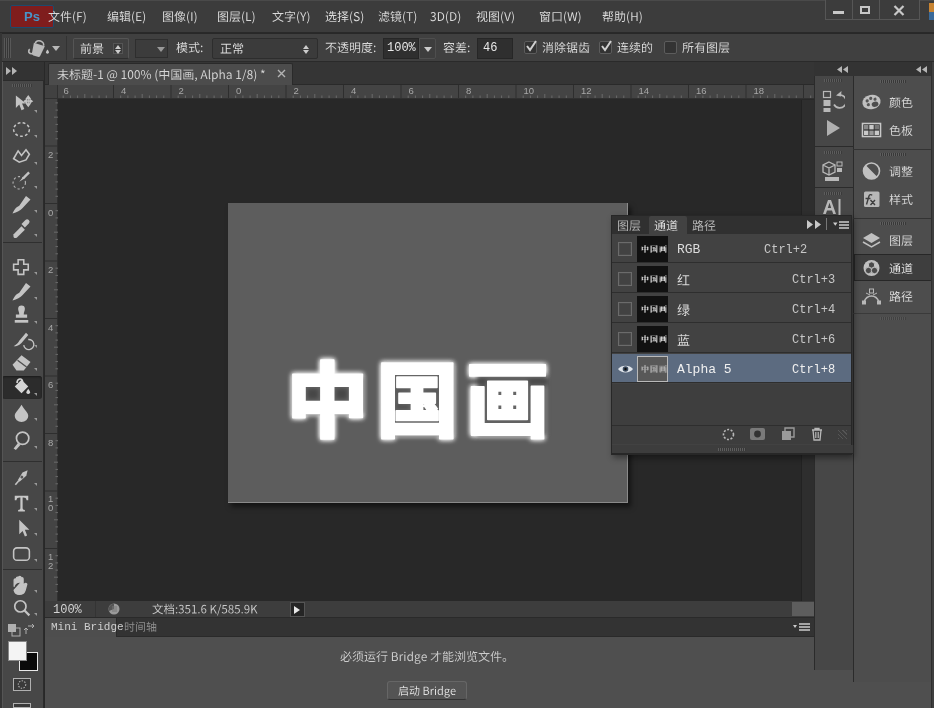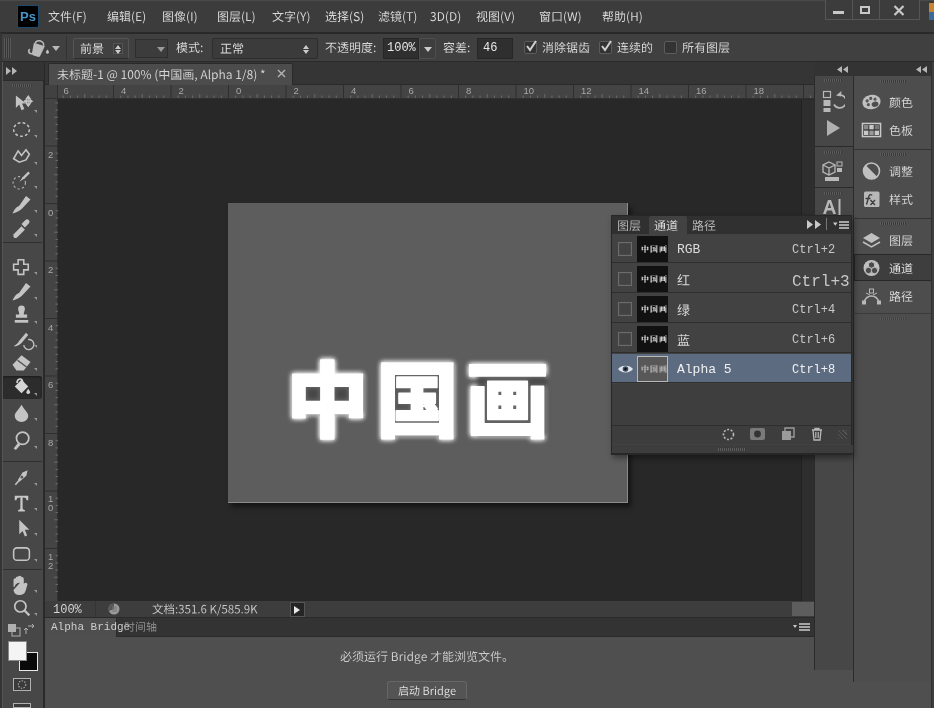--- a/index.html
+++ b/index.html
@@ -4,21 +4,21 @@
 body{width:934px;height:708px;overflow:hidden;background:#282828;
  font-family:"Liberation Sans",sans-serif; -webkit-font-smoothing:antialiased;}
 *{box-sizing:border-box;}
 .abs{position:absolute;}
 #app{position:relative;width:934px;height:708px;}
 .latin{font-family:Liberation Mono, monospace;color:#d8d8d8;}
 </style></head><body>
 <div id="app">
 
 <div class="abs" style="left:0;top:0;width:934px;height:33px;background:#3c3c3c;border-bottom:1px solid #292929;box-shadow:inset 0 1px 0 #4a4a4a;"></div>
-<div class="abs" style="left:17px;top:5px;width:22px;height:23px;background:#000000;border:1px solid #1d4a6e;border-radius:2px;color:#4795c8;
+<div class="abs" style="left:10px;top:5px;width:44px;height:23px;background:#7f1d1d;border:1px solid #1d4a6e;border-radius:2px;color:#4795c8;
 font:bold 13px 'Liberation Sans';text-align:center;line-height:22px;">Ps</div>
 <svg style="position:absolute;left:48px;top:8.0px" width="41" height="18" viewBox="0 0 41 18">
       <path transform="translate(0,13.0)" d="M5.1 -9.9C5.4 -9.3 5.8 -8.5 6.0 -8.0L7.0 -8.3C6.8 -8.8 6.4 -9.6 6.0 -10.2ZM0.6 -8.0V-7.1H2.5C3.2 -5.3 4.1 -3.7 5.4 -2.4C4.0 -1.3 2.4 -0.5 0.4 0.1C0.6 0.3 0.9 0.7 1.0 0.9C3.0 0.3 4.7 -0.6 6.0 -1.8C7.4 -0.6 9.0 0.3 11.0 0.9C11.1 0.6 11.4 0.2 11.6 0.0C9.7 -0.4 8.1 -1.3 6.7 -2.4C7.9 -3.6 8.9 -5.2 9.6 -7.1H11.4V-8.0ZM6.0 -3.0C4.9 -4.2 4.0 -5.5 3.4 -7.1H8.5C7.9 -5.5 7.1 -4.1 6.0 -3.0Z M15.8 -4.1V-3.2H19.2V1.0H20.1V-3.2H23.4V-4.1H20.1V-6.7H22.9V-7.6H20.1V-9.9H19.2V-7.6H17.6C17.8 -8.2 17.9 -8.7 18.0 -9.3L17.2 -9.5C16.9 -7.9 16.4 -6.4 15.7 -5.4C15.9 -5.3 16.3 -5.0 16.5 -4.9C16.8 -5.4 17.1 -6.0 17.4 -6.7H19.2V-4.1ZM15.2 -10.0C14.6 -8.2 13.5 -6.4 12.4 -5.2C12.5 -5.0 12.8 -4.6 12.9 -4.4C13.3 -4.8 13.6 -5.2 14.0 -5.8V0.9H14.9V-7.2C15.3 -8.0 15.7 -8.9 16.1 -9.8Z M26.9 2.4 27.5 2.1C26.5 0.3 26.0 -1.7 26.0 -3.7C26.0 -5.8 26.5 -7.8 27.5 -9.5L26.9 -9.8C25.8 -8.0 25.1 -6.1 25.1 -3.7C25.1 -1.4 25.8 0.6 26.9 2.4Z M29.3 0.0H30.4V-3.9H33.7V-4.9H30.4V-7.9H34.3V-8.8H29.3Z M35.9 2.4C37.0 0.6 37.6 -1.4 37.6 -3.7C37.6 -6.1 37.0 -8.0 35.9 -9.8L35.2 -9.5C36.2 -7.8 36.7 -5.8 36.7 -3.7C36.7 -1.7 36.2 0.3 35.2 2.1Z" fill="#dadada" fill-opacity="1.0"></path>
     </svg>
 <svg style="position:absolute;left:107px;top:8.0px" width="42" height="18" viewBox="0 0 42 18">
       <path transform="translate(0,13.0)" d="M0.5 -0.6 0.7 0.2C1.7 -0.2 2.9 -0.7 4.2 -1.2L4.0 -2.0C2.7 -1.5 1.4 -0.9 0.5 -0.6ZM0.7 -5.1C0.9 -5.2 1.2 -5.2 2.5 -5.4C2.0 -4.6 1.6 -4.0 1.4 -3.8C1.0 -3.3 0.8 -3.0 0.5 -3.0C0.6 -2.8 0.8 -2.4 0.8 -2.2C1.0 -2.3 1.4 -2.4 4.1 -3.1C4.0 -3.3 4.0 -3.6 4.0 -3.8L2.0 -3.4C2.9 -4.5 3.7 -5.8 4.4 -7.2L3.6 -7.6C3.4 -7.1 3.2 -6.6 2.9 -6.2L1.6 -6.1C2.3 -7.1 3.0 -8.5 3.4 -9.8L2.6 -10.1C2.1 -8.6 1.3 -7.0 1.1 -6.6C0.9 -6.2 0.7 -6.0 0.5 -5.9C0.6 -5.7 0.7 -5.3 0.7 -5.1ZM7.5 -4.2V-2.4H6.5V-4.2ZM8.1 -4.2H9.0V-2.4H8.1ZM5.8 -4.9V0.9H6.5V-1.7H7.5V0.6H8.1V-1.7H9.0V0.6H9.6V-1.7H10.5V0.1C10.5 0.2 10.4 0.2 10.3 0.2C10.2 0.2 10.0 0.2 9.8 0.2C9.9 0.4 9.9 0.7 10.0 0.9C10.4 0.9 10.7 0.9 10.9 0.7C11.1 0.6 11.2 0.4 11.2 0.1V-5.0L10.5 -4.9ZM9.6 -4.2H10.5V-2.4H9.6ZM7.3 -9.9C7.5 -9.6 7.6 -9.1 7.8 -8.8H5.0V-6.2C5.0 -4.3 4.9 -1.7 3.8 0.3C3.9 0.3 4.3 0.6 4.5 0.8C5.6 -1.2 5.8 -4.0 5.8 -6.0H11.0V-8.8H8.7C8.6 -9.2 8.4 -9.7 8.1 -10.2ZM5.8 -8.0H10.2V-6.7H5.8Z M18.6 -9.0H21.8V-7.8H18.6ZM17.8 -9.7V-7.1H22.7V-9.7ZM13.0 -4.0C13.1 -4.1 13.4 -4.2 13.8 -4.2H14.9V-2.4L12.5 -2.0L12.7 -1.1L14.9 -1.6V0.9H15.8V-1.8L17.1 -2.0L17.1 -2.8L15.8 -2.6V-4.2H16.9V-5.0H15.8V-6.8H14.9V-5.0H13.8C14.1 -5.8 14.4 -6.8 14.7 -7.8H16.9V-8.7H15.0C15.1 -9.1 15.2 -9.5 15.2 -9.9L14.4 -10.1C14.3 -9.6 14.2 -9.1 14.1 -8.7H12.6V-7.8H13.9C13.6 -6.8 13.4 -6.0 13.3 -5.7C13.1 -5.2 12.9 -4.8 12.7 -4.8C12.8 -4.6 12.9 -4.2 13.0 -4.0ZM21.8 -5.7V-4.6H18.7V-5.7ZM16.8 -0.9 16.9 -0.1 21.8 -0.5V1.0H22.6V-0.6L23.5 -0.6L23.5 -1.4L22.6 -1.3V-5.7H23.4V-6.4H17.1V-5.7H17.9V-1.0ZM21.8 -3.9V-2.9H18.7V-3.9ZM21.8 -2.2V-1.3L18.7 -1.0V-2.2Z M26.9 2.4 27.5 2.1C26.5 0.3 26.0 -1.7 26.0 -3.7C26.0 -5.8 26.5 -7.8 27.5 -9.5L26.9 -9.8C25.8 -8.0 25.1 -6.1 25.1 -3.7C25.1 -1.4 25.8 0.6 26.9 2.4Z M29.3 0.0H34.5V-0.9H30.4V-4.2H33.7V-5.1H30.4V-7.9H34.3V-8.8H29.3Z M36.3 2.4C37.4 0.6 38.1 -1.4 38.1 -3.7C38.1 -6.1 37.4 -8.0 36.3 -9.8L35.6 -9.5C36.7 -7.8 37.2 -5.8 37.2 -3.7C37.2 -1.7 36.7 0.3 35.6 2.1Z" fill="#dadada" fill-opacity="1.0"></path>
     </svg>
 <svg style="position:absolute;left:162px;top:8.0px" width="38" height="18" viewBox="0 0 38 18">
       <path transform="translate(0,13.0)" d="M4.5 -3.3C5.5 -3.1 6.7 -2.7 7.4 -2.4L7.7 -3.0C7.1 -3.3 5.8 -3.7 4.9 -3.9ZM3.3 -1.8C5.0 -1.6 7.0 -1.1 8.2 -0.7L8.6 -1.4C7.4 -1.8 5.3 -2.3 3.7 -2.4ZM1.0 -9.6V1.0H1.9V0.5H10.1V1.0H11.0V-9.6ZM1.9 -0.3V-8.7H10.1V-0.3ZM5.0 -8.5C4.4 -7.5 3.3 -6.6 2.3 -6.0C2.5 -5.8 2.8 -5.6 2.9 -5.4C3.3 -5.7 3.7 -6.0 4.0 -6.3C4.4 -5.9 4.8 -5.5 5.3 -5.2C4.3 -4.7 3.2 -4.4 2.1 -4.2C2.2 -4.0 2.4 -3.6 2.5 -3.4C3.7 -3.7 5.0 -4.1 6.1 -4.8C7.1 -4.2 8.2 -3.8 9.4 -3.6C9.5 -3.8 9.7 -4.1 9.9 -4.2C8.8 -4.4 7.8 -4.8 6.8 -5.2C7.7 -5.8 8.5 -6.5 9.0 -7.3L8.5 -7.6L8.3 -7.5H5.2C5.4 -7.8 5.6 -8.0 5.7 -8.2ZM4.5 -6.8 4.6 -6.8H7.7C7.3 -6.4 6.7 -6.0 6.1 -5.6C5.5 -5.9 4.9 -6.3 4.5 -6.8Z M17.8 -8.5H20.0C19.8 -8.2 19.5 -7.8 19.3 -7.5H17.0C17.3 -7.9 17.6 -8.2 17.8 -8.5ZM17.8 -10.1C17.3 -9.1 16.4 -7.8 15.1 -6.9C15.3 -6.7 15.5 -6.5 15.7 -6.3C15.9 -6.4 16.1 -6.6 16.3 -6.8V-5.0H18.2C17.6 -4.5 16.7 -3.9 15.4 -3.6C15.6 -3.4 15.9 -3.1 16.0 -3.0C17.0 -3.3 17.8 -3.8 18.4 -4.2C18.6 -4.0 18.8 -3.8 18.9 -3.6C18.1 -2.9 16.6 -2.2 15.4 -1.8C15.6 -1.7 15.8 -1.4 15.9 -1.2C17.0 -1.6 18.4 -2.4 19.2 -3.1C19.4 -2.9 19.5 -2.7 19.5 -2.4C18.6 -1.5 16.8 -0.6 15.3 -0.1C15.5 0.0 15.7 0.3 15.9 0.5C17.2 0.1 18.7 -0.8 19.7 -1.7C19.8 -0.9 19.7 -0.3 19.4 -0.0C19.2 0.2 19.1 0.2 18.8 0.2C18.6 0.2 18.3 0.2 18.0 0.1C18.2 0.4 18.2 0.7 18.3 0.9C18.5 0.9 18.8 0.9 19.0 0.9C19.4 0.9 19.7 0.9 20.0 0.5C20.6 0.0 20.7 -1.2 20.3 -2.5L20.9 -2.8C21.3 -1.5 22.1 -0.3 23.1 0.3C23.2 0.1 23.4 -0.3 23.6 -0.4C22.7 -0.9 22.0 -1.9 21.6 -3.1C22.0 -3.3 22.5 -3.6 22.9 -3.9L22.3 -4.4C21.7 -4.0 20.9 -3.5 20.1 -3.1C19.8 -3.7 19.5 -4.2 18.9 -4.6L19.2 -5.0H22.8V-7.5H20.2C20.6 -8.0 20.9 -8.4 21.2 -8.9L20.7 -9.3L20.5 -9.2H18.3L18.7 -9.9ZM17.1 -6.9H19.2C19.2 -6.5 19.1 -6.1 18.8 -5.6H17.1ZM20.0 -6.9H21.9V-5.6H19.6C19.9 -6.1 20.0 -6.5 20.0 -6.9ZM15.1 -10.0C14.5 -8.2 13.5 -6.4 12.3 -5.2C12.5 -5.0 12.8 -4.6 12.9 -4.4C13.2 -4.7 13.6 -5.2 13.9 -5.7V0.9H14.8V-7.1C15.2 -7.9 15.7 -8.9 16.0 -9.8Z M26.9 2.4 27.5 2.1C26.5 0.3 26.0 -1.7 26.0 -3.7C26.0 -5.8 26.5 -7.8 27.5 -9.5L26.9 -9.8C25.8 -8.0 25.1 -6.1 25.1 -3.7C25.1 -1.4 25.8 0.6 26.9 2.4Z M29.3 0.0H30.4V-8.8H29.3Z M32.8 2.4C33.9 0.6 34.5 -1.4 34.5 -3.7C34.5 -6.1 33.9 -8.0 32.8 -9.8L32.1 -9.5C33.1 -7.8 33.6 -5.8 33.6 -3.7C33.6 -1.7 33.1 0.3 32.1 2.1Z" fill="#dadada" fill-opacity="1.0"></path>
     </svg>
@@ -481,21 +481,21 @@
       <rect x="4" y="3" width="5" height="6" fill="#777" fill-opacity="0.5"></rect>
     </svg>
 <svg style="position:absolute;left:152px;top:600.6px" width="108" height="17" viewBox="0 0 108 17">
       <path transform="translate(0,12.4)" d="M4.9 -9.5C5.2 -8.9 5.6 -8.1 5.7 -7.7L6.7 -8.0C6.5 -8.4 6.1 -9.2 5.8 -9.7ZM0.6 -7.6V-6.8H2.4C3.0 -5.0 4.0 -3.5 5.1 -2.3C3.9 -1.2 2.3 -0.5 0.4 0.1C0.6 0.3 0.9 0.7 1.0 0.9C2.9 0.3 4.5 -0.6 5.8 -1.7C7.1 -0.5 8.6 0.3 10.5 0.8C10.7 0.6 10.9 0.2 11.1 0.0C9.3 -0.4 7.7 -1.2 6.4 -2.3C7.6 -3.5 8.5 -5.0 9.2 -6.8H11.0V-7.6ZM5.8 -2.9C4.7 -4.0 3.9 -5.3 3.3 -6.8H8.2C7.6 -5.2 6.8 -4.0 5.8 -2.9Z M21.3 -8.9C21.0 -8.1 20.6 -6.9 20.2 -6.1L20.8 -5.9C21.3 -6.6 21.7 -7.7 22.1 -8.7ZM16.1 -8.6C16.4 -7.8 16.9 -6.7 17.1 -6.0L17.8 -6.3C17.6 -7.0 17.2 -8.1 16.8 -8.9ZM13.7 -9.7V-7.2H12.0V-6.4H13.6C13.2 -4.8 12.5 -3.0 11.8 -2.0C11.9 -1.8 12.1 -1.5 12.2 -1.2C12.8 -2.0 13.3 -3.3 13.7 -4.6V0.9H14.5V-4.9C14.9 -4.3 15.3 -3.6 15.5 -3.2L16.0 -3.9C15.8 -4.2 14.8 -5.5 14.5 -5.9V-6.4H16.0V-7.2H14.5V-9.7ZM15.7 -0.7V0.1H21.2V0.8H22.0V-5.4H19.5V-9.6H18.6V-5.4H16.0V-4.6H21.2V-3.1H16.1V-2.3H21.2V-0.7Z M24.6 -4.5C25.0 -4.5 25.4 -4.8 25.4 -5.3C25.4 -5.8 25.0 -6.1 24.6 -6.1C24.2 -6.1 23.8 -5.8 23.8 -5.3C23.8 -4.8 24.2 -4.5 24.6 -4.5ZM24.6 0.1C25.0 0.1 25.4 -0.2 25.4 -0.6C25.4 -1.1 25.0 -1.4 24.6 -1.4C24.2 -1.4 23.8 -1.1 23.8 -0.6C23.8 -0.2 24.2 0.1 24.6 0.1Z M29.2 0.1C30.7 0.1 31.9 -0.7 31.9 -2.3C31.9 -3.4 31.1 -4.2 30.2 -4.4V-4.5C31.0 -4.8 31.6 -5.5 31.6 -6.5C31.6 -7.8 30.6 -8.6 29.2 -8.6C28.2 -8.6 27.5 -8.2 26.8 -7.6L27.4 -6.9C27.9 -7.4 28.5 -7.7 29.2 -7.7C30.0 -7.7 30.6 -7.2 30.6 -6.4C30.6 -5.5 30.0 -4.8 28.2 -4.8V-4.0C30.2 -4.0 30.9 -3.3 30.9 -2.3C30.9 -1.3 30.2 -0.7 29.2 -0.7C28.2 -0.7 27.6 -1.2 27.1 -1.7L26.5 -1.0C27.1 -0.4 27.9 0.1 29.2 0.1Z M35.6 0.1C37.0 0.1 38.4 -0.9 38.4 -2.7C38.4 -4.6 37.2 -5.4 35.8 -5.4C35.3 -5.4 34.9 -5.3 34.5 -5.1L34.8 -7.5H37.9V-8.4H33.8L33.6 -4.5L34.1 -4.1C34.6 -4.5 35.0 -4.6 35.5 -4.6C36.6 -4.6 37.3 -3.9 37.3 -2.7C37.3 -1.5 36.5 -0.7 35.5 -0.7C34.5 -0.7 33.9 -1.2 33.4 -1.7L32.9 -1.0C33.5 -0.4 34.3 0.1 35.6 0.1Z M40.0 0.0H44.6V-0.9H42.9V-8.4H42.1C41.6 -8.2 41.1 -8.0 40.4 -7.8V-7.2H41.9V-0.9H40.0Z M46.9 0.1C47.4 0.1 47.7 -0.2 47.7 -0.6C47.7 -1.1 47.4 -1.4 46.9 -1.4C46.5 -1.4 46.2 -1.1 46.2 -0.6C46.2 -0.2 46.5 0.1 46.9 0.1Z M52.0 0.1C53.3 0.1 54.4 -1.0 54.4 -2.6C54.4 -4.4 53.5 -5.2 52.1 -5.2C51.4 -5.2 50.7 -4.9 50.2 -4.2C50.2 -6.8 51.2 -7.7 52.3 -7.7C52.9 -7.7 53.4 -7.5 53.7 -7.1L54.3 -7.7C53.8 -8.2 53.2 -8.6 52.3 -8.6C50.7 -8.6 49.2 -7.3 49.2 -4.0C49.2 -1.2 50.4 0.1 52.0 0.1ZM50.2 -3.4C50.7 -4.2 51.4 -4.5 51.9 -4.5C52.9 -4.5 53.4 -3.7 53.4 -2.6C53.4 -1.4 52.8 -0.7 52.0 -0.7C50.9 -0.7 50.3 -1.6 50.2 -3.4Z M58.7 0.0H59.7V-2.7L61.2 -4.4L63.7 0.0H64.9L61.8 -5.2L64.5 -8.4H63.3L59.7 -4.2H59.7V-8.4H58.7Z M65.1 2.1H65.8L69.3 -9.1H68.5Z M72.5 0.1C73.9 0.1 75.2 -0.9 75.2 -2.7C75.2 -4.6 74.1 -5.4 72.7 -5.4C72.2 -5.4 71.8 -5.3 71.4 -5.1L71.6 -7.5H74.8V-8.4H70.7L70.4 -4.5L71.0 -4.1C71.5 -4.5 71.8 -4.6 72.4 -4.6C73.5 -4.6 74.1 -3.9 74.1 -2.7C74.1 -1.5 73.3 -0.7 72.3 -0.7C71.4 -0.7 70.7 -1.2 70.3 -1.7L69.7 -1.0C70.3 -0.4 71.1 0.1 72.5 0.1Z M79.0 0.1C80.6 0.1 81.7 -0.8 81.7 -2.0C81.7 -3.2 81.0 -3.8 80.3 -4.2V-4.3C80.8 -4.7 81.4 -5.5 81.4 -6.3C81.4 -7.6 80.5 -8.6 79.1 -8.6C77.8 -8.6 76.8 -7.7 76.8 -6.4C76.8 -5.5 77.3 -4.9 77.9 -4.5V-4.4C77.1 -4.0 76.3 -3.2 76.3 -2.1C76.3 -0.8 77.5 0.1 79.0 0.1ZM79.6 -4.6C78.6 -5.0 77.7 -5.4 77.7 -6.4C77.7 -7.2 78.3 -7.8 79.1 -7.8C79.9 -7.8 80.5 -7.1 80.5 -6.3C80.5 -5.7 80.2 -5.1 79.6 -4.6ZM79.1 -0.6C78.0 -0.6 77.3 -1.3 77.3 -2.2C77.3 -3.0 77.8 -3.7 78.4 -4.1C79.6 -3.6 80.7 -3.2 80.7 -2.1C80.7 -1.2 80.0 -0.6 79.1 -0.6Z M85.2 0.1C86.6 0.1 88.0 -0.9 88.0 -2.7C88.0 -4.6 86.8 -5.4 85.4 -5.4C84.9 -5.4 84.5 -5.3 84.2 -5.1L84.4 -7.5H87.6V-8.4H83.5L83.2 -4.5L83.8 -4.1C84.2 -4.5 84.6 -4.6 85.2 -4.6C86.2 -4.6 86.9 -3.9 86.9 -2.7C86.9 -1.5 86.1 -0.7 85.1 -0.7C84.1 -0.7 83.5 -1.2 83.0 -1.7L82.5 -1.0C83.1 -0.4 83.9 0.1 85.2 0.1Z M90.2 0.1C90.6 0.1 90.9 -0.2 90.9 -0.6C90.9 -1.1 90.6 -1.4 90.2 -1.4C89.8 -1.4 89.4 -1.1 89.4 -0.6C89.4 -0.2 89.8 0.1 90.2 0.1Z M94.5 0.1C96.1 0.1 97.5 -1.2 97.5 -4.6C97.5 -7.3 96.3 -8.6 94.7 -8.6C93.4 -8.6 92.3 -7.5 92.3 -5.8C92.3 -4.1 93.2 -3.2 94.6 -3.2C95.3 -3.2 96.0 -3.6 96.6 -4.2C96.5 -1.6 95.5 -0.7 94.4 -0.7C93.9 -0.7 93.4 -1.0 93.0 -1.4L92.4 -0.7C92.9 -0.2 93.6 0.1 94.5 0.1ZM96.5 -5.1C96.0 -4.3 95.3 -4.0 94.8 -4.0C93.8 -4.0 93.3 -4.7 93.3 -5.8C93.3 -7.0 93.9 -7.8 94.7 -7.8C95.8 -7.8 96.4 -6.8 96.5 -5.1Z M99.3 0.0H100.4V-2.7L101.8 -4.4L104.4 0.0H105.5L102.5 -5.2L105.1 -8.4H103.9L100.4 -4.2H100.4V-8.4H99.3Z" fill="#c8c8c8" fill-opacity="1.0"></path>
     </svg>
 <div class="abs" style="left:290px;top:602px;width:15px;height:15px;background:#252525;border:1px solid #555;"></div>
 <div class="abs" style="left:294px;top:606px;width:0;height:0;border-top:4px solid transparent;border-bottom:4px solid transparent;border-left:6px solid #e8e8e8;"></div>
 <div class="abs" style="left:792px;top:602px;width:22px;height:14px;background:#5d5d5d;"></div>
 <div class="abs" style="left:45px;top:618px;width:769px;height:19px;background:#333333;border-bottom:1px solid #2a2a2a;"></div>
 <div class="abs" style="left:45px;top:618px;width:72px;height:20px;background:#4e4e4e;border-right:1px solid #2a2a2a;"></div>
-<div class="abs latin" style="left:51px;top:621px;font-size:11px;color:#cfcfcf;">Alpha Bridge</div>
+<div class="abs latin" style="left:51px;top:621px;font-size:11px;color:#cfcfcf;">Mini Bridge</div>
 <svg style="position:absolute;left:124px;top:619.1px" width="36" height="16" viewBox="0 0 36 16">
       <path transform="translate(0,11.9)" d="M5.2 -5.0C5.8 -4.1 6.5 -3.0 6.9 -2.3L7.6 -2.7C7.2 -3.4 6.5 -4.5 5.9 -5.3ZM3.6 -4.4V-1.9H1.7V-4.4ZM3.6 -5.2H1.7V-7.6H3.6ZM0.9 -8.3V-0.3H1.7V-1.2H4.3V-8.3ZM8.4 -9.2V-7.0H4.8V-6.2H8.4V-0.4C8.4 -0.1 8.3 -0.1 8.1 -0.1C7.9 -0.0 7.0 -0.0 6.2 -0.1C6.3 0.2 6.4 0.5 6.5 0.8C7.6 0.8 8.3 0.8 8.7 0.6C9.1 0.5 9.2 0.2 9.2 -0.4V-6.2H10.6V-7.0H9.2V-9.2Z M12.0 -6.8V0.9H12.8V-6.8ZM12.2 -8.7C12.7 -8.2 13.2 -7.5 13.5 -7.1L14.2 -7.5C13.9 -8.0 13.3 -8.6 12.8 -9.1ZM15.2 -3.2H17.8V-1.8H15.2ZM15.2 -5.4H17.8V-3.9H15.2ZM14.4 -6.1V-1.1H18.6V-6.1ZM14.9 -8.6V-7.8H20.2V-0.1C20.2 0.0 20.2 0.1 20.0 0.1C19.9 0.1 19.4 0.1 19.0 0.1C19.1 0.3 19.2 0.6 19.2 0.8C19.9 0.8 20.4 0.8 20.7 0.7C20.9 0.5 21.0 0.3 21.0 -0.1V-8.6Z M27.8 -3.0H29.3V-0.5H27.8ZM27.8 -3.8V-6.1H29.3V-3.8ZM31.5 -3.0V-0.5H30.1V-3.0ZM31.5 -3.8H30.1V-6.1H31.5ZM29.3 -9.2V-6.9H27.1V0.9H27.8V0.3H31.5V0.8H32.2V-6.9H30.1V-9.2ZM22.9 -3.7C23.0 -3.7 23.4 -3.8 23.7 -3.8H24.8V-2.2L22.5 -1.8L22.7 -1.0L24.8 -1.5V0.8H25.5V-1.6L26.7 -1.8L26.7 -2.6L25.5 -2.4V-3.8H26.6V-4.6H25.5V-6.3H24.8V-4.6H23.7C24.0 -5.3 24.3 -6.2 24.6 -7.2H26.6V-8.0H24.8C24.8 -8.3 24.9 -8.7 25.0 -9.1L24.2 -9.2C24.1 -8.8 24.1 -8.4 24.0 -8.0H22.6V-7.2H23.8C23.6 -6.3 23.3 -5.5 23.2 -5.3C23.0 -4.8 22.9 -4.4 22.7 -4.4C22.8 -4.2 22.9 -3.8 22.9 -3.7Z" fill="#909090" fill-opacity="1.0"></path>
     </svg>
 <svg class="abs" style="left:793px;top:623px" width="18" height="10" viewBox="0 0 18 10">
       <path d="M0 2 l4 0 l-2 3 z" fill="#ccc"></path>
       <path d="M6 1 h11 M6 4 h11 M6 7 h11" stroke="#ccc" stroke-width="1.4"></path>
     </svg>
 <div class="abs" style="left:45px;top:637px;width:889px;height:71px;background:#4f4f4f;"></div>
 <svg style="position:absolute;left:340px;top:648.0px" width="177" height="18" viewBox="0 0 177 18">
       <path transform="translate(0,13.0)" d="M3.7 -9.4C4.7 -8.7 6.0 -7.7 6.7 -7.1L7.3 -7.8C6.6 -8.4 5.3 -9.4 4.3 -10.0ZM1.8 -6.5C1.5 -5.1 1.1 -3.5 0.4 -2.5L1.2 -2.1C1.9 -3.2 2.4 -4.9 2.6 -6.2ZM8.9 -5.7C9.7 -4.5 10.5 -2.9 10.8 -1.8L11.7 -2.2C11.3 -3.3 10.5 -4.8 9.7 -6.0ZM9.5 -9.4C8.4 -7.2 6.7 -5.0 4.6 -3.2V-7.2H3.7V-2.4C2.7 -1.7 1.6 -1.0 0.4 -0.5C0.6 -0.3 0.8 0.0 1.0 0.3C1.9 -0.2 2.8 -0.7 3.7 -1.3V-0.7C3.7 0.5 4.1 0.9 5.4 0.9C5.7 0.9 7.5 0.9 7.8 0.9C9.1 0.9 9.4 0.2 9.6 -1.9C9.3 -2.0 8.9 -2.2 8.7 -2.4C8.6 -0.4 8.5 -0.0 7.8 -0.0C7.3 -0.0 5.8 -0.0 5.4 -0.0C4.8 -0.0 4.6 -0.2 4.6 -0.7V-2.0C7.1 -4.0 9.0 -6.4 10.4 -9.0Z M19.5 -5.9V-3.5C19.5 -2.2 19.3 -0.6 16.2 0.3C16.3 0.5 16.6 0.8 16.7 1.0C19.9 -0.1 20.4 -2.0 20.4 -3.4V-5.9ZM20.3 -1.1C21.2 -0.5 22.5 0.4 23.1 1.0L23.6 0.2C22.9 -0.3 21.7 -1.2 20.7 -1.7ZM15.3 -9.9C14.7 -9.0 13.6 -8.1 12.7 -7.5C12.9 -7.4 13.2 -7.1 13.3 -6.9C14.3 -7.5 15.4 -8.5 16.1 -9.5ZM15.6 -6.7C14.9 -5.7 13.7 -4.8 12.6 -4.2C12.9 -4.0 13.1 -3.7 13.3 -3.6C14.4 -4.2 15.6 -5.3 16.4 -6.3ZM15.8 -3.3C15.1 -2.0 13.8 -0.8 12.5 -0.2C12.7 0.0 13.0 0.3 13.1 0.5C14.5 -0.3 15.9 -1.5 16.6 -3.0ZM17.1 -7.5V-1.8H18.0V-6.7H21.7V-1.8H22.7V-7.5H19.9C20.0 -7.9 20.2 -8.3 20.3 -8.7H23.2V-9.6H16.6V-8.7H19.3C19.2 -8.3 19.1 -7.9 19.0 -7.5Z M28.6 -9.3V-8.5H34.6V-9.3ZM24.8 -8.9C25.5 -8.4 26.5 -7.7 26.9 -7.2L27.6 -7.9C27.1 -8.3 26.1 -9.0 25.4 -9.4ZM28.5 -1.4C28.9 -1.6 29.4 -1.6 33.9 -2.0L34.4 -1.1L35.2 -1.5C34.7 -2.4 33.7 -4.0 33.0 -5.2L32.3 -4.8C32.6 -4.2 33.1 -3.5 33.5 -2.8L29.5 -2.5C30.1 -3.4 30.8 -4.6 31.3 -5.7H35.5V-6.6H27.8V-5.7H30.2C29.7 -4.5 29.1 -3.4 28.8 -3.0C28.6 -2.7 28.4 -2.4 28.2 -2.3C28.3 -2.1 28.5 -1.6 28.5 -1.4ZM27.0 -5.9H24.5V-5.0H26.1V-1.2C25.6 -1.0 25.0 -0.5 24.4 0.2L25.1 1.0C25.7 0.2 26.3 -0.5 26.7 -0.5C26.9 -0.5 27.4 -0.1 27.8 0.2C28.7 0.7 29.7 0.9 31.2 0.9C32.5 0.9 34.5 0.8 35.3 0.7C35.3 0.5 35.5 0.0 35.6 -0.3C34.4 -0.1 32.6 -0.0 31.2 -0.0C29.9 -0.0 28.8 -0.1 28.0 -0.6C27.6 -0.9 27.3 -1.1 27.0 -1.3Z M41.2 -9.4V-8.5H47.1V-9.4ZM39.2 -10.1C38.6 -9.2 37.4 -8.1 36.4 -7.5C36.6 -7.3 36.8 -6.9 36.9 -6.7C38.0 -7.5 39.3 -8.7 40.1 -9.7ZM40.7 -6.0V-5.2H44.7V-0.2C44.7 -0.0 44.7 0.0 44.4 0.1C44.2 0.1 43.4 0.1 42.5 0.0C42.7 0.3 42.8 0.7 42.8 0.9C44.0 0.9 44.7 0.9 45.1 0.8C45.5 0.6 45.6 0.4 45.6 -0.2V-5.2H47.5V-6.0ZM39.7 -7.5C38.9 -6.1 37.5 -4.8 36.3 -3.9C36.5 -3.7 36.8 -3.3 36.9 -3.1C37.4 -3.5 37.8 -3.9 38.3 -4.4V1.0H39.2V-5.4C39.7 -6.0 40.2 -6.6 40.5 -7.2Z M51.9 0.0H54.7C56.7 0.0 58.0 -0.9 58.0 -2.6C58.0 -3.8 57.3 -4.5 56.2 -4.7V-4.7C57.1 -5.0 57.5 -5.8 57.5 -6.6C57.5 -8.2 56.3 -8.8 54.5 -8.8H51.9ZM53.0 -5.1V-7.9H54.4C55.7 -7.9 56.4 -7.5 56.4 -6.5C56.4 -5.6 55.8 -5.1 54.3 -5.1ZM53.0 -0.9V-4.2H54.5C56.1 -4.2 56.9 -3.7 56.9 -2.6C56.9 -1.4 56.1 -0.9 54.5 -0.9Z M59.7 0.0H60.8V-4.2C61.2 -5.3 61.9 -5.7 62.4 -5.7C62.7 -5.7 62.8 -5.7 63.0 -5.6L63.3 -6.5C63.0 -6.6 62.8 -6.7 62.6 -6.7C61.8 -6.7 61.2 -6.2 60.7 -5.3H60.7L60.6 -6.5H59.7Z M64.3 0.0H65.4V-6.5H64.3ZM64.9 -7.9C65.3 -7.9 65.6 -8.1 65.6 -8.6C65.6 -9.0 65.3 -9.3 64.9 -9.3C64.5 -9.3 64.2 -9.0 64.2 -8.6C64.2 -8.1 64.5 -7.9 64.9 -7.9Z M69.9 0.2C70.6 0.2 71.3 -0.3 71.8 -0.8H71.9L72.0 0.0H72.9V-9.6H71.8V-7.0L71.8 -5.9C71.2 -6.4 70.8 -6.7 70.0 -6.7C68.5 -6.7 67.2 -5.4 67.2 -3.3C67.2 -1.1 68.2 0.2 69.9 0.2ZM70.1 -0.8C69.0 -0.8 68.3 -1.7 68.3 -3.3C68.3 -4.8 69.1 -5.8 70.2 -5.8C70.7 -5.8 71.2 -5.6 71.8 -5.1V-1.7C71.2 -1.1 70.7 -0.8 70.1 -0.8Z M77.3 3.0C79.3 3.0 80.6 2.0 80.6 0.7C80.6 -0.3 79.8 -0.8 78.3 -0.8H77.0C76.1 -0.8 75.9 -1.1 75.9 -1.5C75.9 -1.9 76.1 -2.1 76.3 -2.3C76.6 -2.1 76.9 -2.1 77.3 -2.1C78.6 -2.1 79.6 -2.9 79.6 -4.3C79.6 -4.9 79.4 -5.4 79.1 -5.7H80.4V-6.5H78.2C78.0 -6.6 77.6 -6.7 77.3 -6.7C75.9 -6.7 74.8 -5.8 74.8 -4.4C74.8 -3.6 75.2 -2.9 75.7 -2.6V-2.6C75.3 -2.3 75.0 -1.9 75.0 -1.3C75.0 -0.8 75.2 -0.5 75.5 -0.3V-0.2C74.9 0.2 74.6 0.7 74.6 1.3C74.6 2.4 75.7 3.0 77.3 3.0ZM77.3 -2.8C76.5 -2.8 75.9 -3.4 75.9 -4.4C75.9 -5.3 76.5 -5.9 77.3 -5.9C78.0 -5.9 78.6 -5.3 78.6 -4.4C78.6 -3.4 78.0 -2.8 77.3 -2.8ZM77.4 2.2C76.2 2.2 75.5 1.8 75.5 1.1C75.5 0.7 75.7 0.3 76.2 0.0C76.5 0.1 76.8 0.1 77.0 0.1H78.2C79.0 0.1 79.5 0.3 79.5 0.9C79.5 1.6 78.7 2.2 77.4 2.2Z M84.5 0.2C85.4 0.2 86.1 -0.1 86.6 -0.5L86.2 -1.2C85.7 -0.9 85.2 -0.7 84.6 -0.7C83.4 -0.7 82.5 -1.6 82.4 -3.0H86.8C86.9 -3.2 86.9 -3.4 86.9 -3.6C86.9 -5.5 85.9 -6.7 84.3 -6.7C82.8 -6.7 81.4 -5.4 81.4 -3.3C81.4 -1.1 82.7 0.2 84.5 0.2ZM82.4 -3.8C82.6 -5.1 83.4 -5.8 84.3 -5.8C85.3 -5.8 85.9 -5.1 85.9 -3.8Z M97.1 -10.1V-7.6H90.9V-6.7H96.2C94.9 -4.6 92.7 -2.4 90.5 -1.3C90.8 -1.1 91.0 -0.7 91.2 -0.5C93.4 -1.8 95.7 -4.1 97.1 -6.4V-0.4C97.1 -0.2 97.0 -0.1 96.8 -0.1C96.6 -0.1 95.7 -0.1 94.9 -0.1C95.0 0.1 95.2 0.5 95.2 0.8C96.4 0.8 97.1 0.8 97.5 0.6C97.9 0.5 98.1 0.2 98.1 -0.4V-6.7H101.3V-7.6H98.1V-10.1Z M106.7 -5.0V-4.0H104.1V-5.0ZM103.3 -5.8V0.9H104.1V-1.5H106.7V-0.1C106.7 0.1 106.6 0.1 106.5 0.1C106.3 0.1 105.8 0.1 105.2 0.1C105.3 0.3 105.5 0.7 105.5 0.9C106.3 0.9 106.8 0.9 107.1 0.8C107.5 0.6 107.6 0.4 107.6 -0.1V-5.8ZM104.1 -3.3H106.7V-2.2H104.1ZM112.4 -9.2C111.7 -8.8 110.6 -8.4 109.6 -8.0V-10.1H108.7V-6.1C108.7 -5.1 109.0 -4.8 110.1 -4.8C110.4 -4.8 111.9 -4.8 112.2 -4.8C113.1 -4.8 113.4 -5.2 113.5 -6.7C113.3 -6.7 112.9 -6.9 112.7 -7.0C112.7 -5.8 112.6 -5.6 112.1 -5.6C111.8 -5.6 110.5 -5.6 110.2 -5.6C109.7 -5.6 109.6 -5.7 109.6 -6.1V-7.3C110.7 -7.6 112.0 -8.1 113.0 -8.5ZM112.5 -3.8C111.8 -3.4 110.7 -2.9 109.6 -2.6V-4.5H108.7V-0.4C108.7 0.6 109.0 0.9 110.2 0.9C110.4 0.9 112.0 0.9 112.3 0.9C113.3 0.9 113.5 0.4 113.6 -1.2C113.4 -1.2 113.0 -1.4 112.8 -1.5C112.8 -0.2 112.7 0.0 112.2 0.0C111.8 0.0 110.5 0.0 110.2 0.0C109.7 0.0 109.6 -0.0 109.6 -0.4V-1.8C110.8 -2.1 112.2 -2.6 113.1 -3.2ZM103.1 -6.6C103.3 -6.7 103.8 -6.8 107.0 -7.0C107.1 -6.8 107.2 -6.6 107.3 -6.4L108.1 -6.8C107.8 -7.5 107.2 -8.6 106.5 -9.4L105.8 -9.1C106.1 -8.7 106.4 -8.2 106.7 -7.7L104.0 -7.6C104.6 -8.2 105.1 -9.0 105.5 -9.8L104.6 -10.1C104.2 -9.2 103.5 -8.2 103.3 -8.0C103.1 -7.7 102.9 -7.5 102.8 -7.5C102.9 -7.3 103.0 -6.8 103.1 -6.6Z M122.3 -8.8V-1.7H123.1V-8.8ZM124.3 -10.1V-0.0C124.3 0.1 124.2 0.2 124.1 0.2C123.9 0.2 123.4 0.2 122.9 0.2C123.0 0.4 123.1 0.8 123.1 1.0C123.9 1.0 124.4 0.9 124.7 0.8C125.0 0.7 125.1 0.4 125.1 -0.0V-10.1ZM115.1 -9.3C115.6 -8.8 116.3 -8.1 116.6 -7.6L117.2 -8.2C116.9 -8.6 116.2 -9.3 115.7 -9.7ZM114.6 -6.0C115.2 -5.6 115.9 -5.0 116.2 -4.5L116.8 -5.1C116.5 -5.5 115.7 -6.1 115.1 -6.5ZM114.8 0.1 115.6 0.6C116.1 -0.4 116.7 -1.8 117.1 -3.0L116.4 -3.5C116.0 -2.2 115.3 -0.8 114.8 0.1ZM117.6 -5.8C118.2 -5.1 118.8 -4.2 119.3 -3.4C118.7 -2.0 118.0 -0.8 116.9 0.1C117.1 0.3 117.4 0.6 117.6 0.7C118.5 -0.1 119.2 -1.2 119.8 -2.5C120.2 -1.7 120.6 -1.0 120.8 -0.4L121.5 -0.9C121.3 -1.6 120.8 -2.6 120.2 -3.5C120.6 -4.6 120.8 -5.9 121.0 -7.2H121.8V-8.0H117.4V-7.2H120.2C120.0 -6.2 119.8 -5.3 119.6 -4.4C119.2 -5.0 118.7 -5.7 118.3 -6.2ZM118.6 -9.7C118.9 -9.2 119.3 -8.4 119.4 -8.0L120.2 -8.4C120.1 -8.8 119.7 -9.5 119.4 -10.0Z M133.8 -7.5C134.4 -6.9 135.1 -6.1 135.4 -5.6L136.2 -6.0C135.9 -6.5 135.2 -7.3 134.6 -7.8ZM127.5 -9.4V-6.0H128.3V-9.4ZM130.0 -10.0V-5.6H130.8V-10.0ZM132.4 -2.2V-0.3C132.4 0.6 132.7 0.8 133.9 0.8C134.1 0.8 135.7 0.8 136.0 0.8C137.0 0.8 137.2 0.5 137.3 -0.9C137.1 -1.0 136.7 -1.1 136.5 -1.2C136.5 -0.1 136.4 0.0 135.9 0.0C135.6 0.0 134.2 0.0 134.0 0.0C133.4 0.0 133.3 -0.0 133.3 -0.3V-2.2ZM131.6 -3.9V-3.0C131.6 -2.0 131.2 -0.7 126.9 0.3C127.1 0.4 127.3 0.8 127.4 1.0C132.0 -0.1 132.5 -1.7 132.5 -3.0V-3.9ZM128.4 -5.3V-1.5H129.3V-4.5H135.0V-1.5H135.9V-5.3ZM133.1 -10.1C132.8 -8.7 132.2 -7.4 131.5 -6.5C131.7 -6.4 132.1 -6.2 132.3 -6.0C132.7 -6.6 133.0 -7.3 133.3 -8.1H137.3V-8.9H133.7C133.8 -9.2 133.9 -9.6 134.0 -9.9Z M143.1 -9.9C143.5 -9.3 143.9 -8.5 144.0 -8.0L145.0 -8.3C144.9 -8.8 144.4 -9.6 144.1 -10.2ZM138.7 -8.0V-7.1H140.5C141.3 -5.3 142.2 -3.7 143.4 -2.4C142.1 -1.3 140.5 -0.5 138.5 0.1C138.7 0.3 139.0 0.7 139.1 0.9C141.1 0.3 142.7 -0.6 144.1 -1.8C145.5 -0.6 147.1 0.3 149.1 0.9C149.2 0.6 149.5 0.2 149.7 0.0C147.8 -0.4 146.1 -1.3 144.8 -2.4C146.0 -3.6 146.9 -5.2 147.6 -7.1H149.5V-8.0ZM144.1 -3.0C143.0 -4.2 142.1 -5.5 141.5 -7.1H146.6C146.0 -5.5 145.2 -4.1 144.1 -3.0Z M153.9 -4.1V-3.2H157.3V1.0H158.2V-3.2H161.5V-4.1H158.2V-6.7H161.0V-7.6H158.2V-9.9H157.3V-7.6H155.7C155.9 -8.2 156.0 -8.7 156.1 -9.3L155.3 -9.5C155.0 -7.9 154.5 -6.4 153.8 -5.4C154.0 -5.3 154.4 -5.0 154.5 -4.9C154.9 -5.4 155.2 -6.0 155.4 -6.7H157.3V-4.1ZM153.3 -10.0C152.6 -8.2 151.6 -6.4 150.5 -5.2C150.6 -5.0 150.9 -4.6 151.0 -4.4C151.4 -4.8 151.7 -5.2 152.1 -5.8V0.9H152.9V-7.2C153.4 -8.0 153.8 -8.9 154.1 -9.8Z M164.4 -2.9C163.4 -2.9 162.6 -2.1 162.6 -1.1C162.6 -0.1 163.4 0.7 164.4 0.7C165.4 0.7 166.2 -0.1 166.2 -1.1C166.2 -2.1 165.4 -2.9 164.4 -2.9ZM164.4 0.1C163.7 0.1 163.2 -0.4 163.2 -1.1C163.2 -1.8 163.7 -2.3 164.4 -2.3C165.1 -2.3 165.6 -1.8 165.6 -1.1C165.6 -0.4 165.1 0.1 164.4 0.1Z" fill="#cccccc" fill-opacity="1.0"></path>
@@ -632,31 +632,31 @@
       <path d="M0 1.5 l4.5 0 l-2.2 3.2 z" fill="#ccc"></path>
       <path d="M6 1 h10 M6 4 h10 M6 7 h10" stroke="#ccc" stroke-width="1.3"></path>
     </svg>
 <div class="abs" style="left:612px;top:234px;width:239px;height:29px;background:#424242;border-bottom:1px solid #2e2e2e;"></div>
 <div class="abs" style="left:618px;top:242px;width:14px;height:14px;border:1px solid #6b6b6b;box-shadow:inset 0 0 0 1px #494949;"></div>
 <div class="abs" style="left:637px;top:236px;width:31px;height:26px;background:#111111;"></div>
 <svg class="abs" style="left:641px;top:244px" width="26" height="10" viewBox="0 0 26 10">
       <path transform="translate(0,8)" d="M6.3 -2.7H4.5V-4.8H6.3ZM4.8 -6.7 3.5 -6.8V-5.0H1.8L0.7 -5.4V-1.6H0.9C1.3 -1.6 1.7 -1.9 1.7 -2.0V-2.4H3.5V0.7H3.7C4.1 0.7 4.5 0.5 4.5 0.4V-2.4H6.3V-1.8H6.5C6.8 -1.8 7.3 -1.9 7.3 -2.0V-4.6C7.4 -4.7 7.6 -4.7 7.6 -4.8L6.7 -5.5L6.2 -5.0H4.5V-6.4C4.7 -6.5 4.8 -6.6 4.8 -6.7ZM1.7 -2.7V-4.8H3.5V-2.7Z M13.7 -2.9 13.6 -2.9C13.9 -2.6 14.1 -2.2 14.1 -1.8C14.2 -1.8 14.3 -1.7 14.4 -1.7L14.1 -1.3H13.4V-3.1H14.7C14.8 -3.1 14.9 -3.1 14.9 -3.2C14.7 -3.5 14.2 -3.9 14.2 -3.9L13.8 -3.3H13.4V-4.8H14.9C15.0 -4.8 15.1 -4.8 15.1 -4.9C14.8 -5.2 14.3 -5.6 14.3 -5.6L13.9 -5.0H10.9L11.0 -4.8H12.5V-3.3H11.2L11.3 -3.1H12.5V-1.3H10.8L10.9 -1.0H15.1C15.2 -1.0 15.3 -1.1 15.3 -1.2C15.1 -1.4 14.7 -1.6 14.6 -1.8C14.9 -2.0 15.0 -2.7 13.7 -2.9ZM9.6 -6.2V0.7H9.8C10.2 0.7 10.6 0.5 10.6 0.4V0.1H15.4V0.7H15.5C15.9 0.7 16.3 0.4 16.3 0.4V-5.8C16.5 -5.9 16.6 -6.0 16.7 -6.0L15.8 -6.7L15.3 -6.2H10.7L9.6 -6.6ZM15.4 -0.2H10.6V-6.0H15.4Z M24.8 -6.8 24.2 -6.1H18.2L18.3 -5.8H25.6C25.7 -5.8 25.8 -5.9 25.8 -6.0C25.4 -6.3 24.8 -6.8 24.8 -6.8ZM25.5 -4.7 24.4 -4.8V-0.1H19.6V-4.4C19.8 -4.5 19.9 -4.5 19.9 -4.7L18.7 -4.8V-0.2C18.6 -0.1 18.5 -0.0 18.4 0.0L19.4 0.5L19.7 0.1H24.4V0.7H24.5C24.9 0.7 25.3 0.5 25.3 0.4V-4.5C25.4 -4.5 25.5 -4.6 25.5 -4.7ZM23.0 -1.3H22.4V-3.1H23.0ZM21.0 -0.9V-1.1H23.0V-0.8H23.1C23.4 -0.8 23.8 -0.9 23.8 -1.0V-4.7C23.9 -4.7 24.0 -4.8 24.1 -4.9L23.3 -5.5L22.9 -5.1H21.0L20.2 -5.4V-0.6H20.3C20.7 -0.6 21.0 -0.8 21.0 -0.9ZM21.0 -1.3V-3.1H21.6V-1.3ZM23.0 -3.3H22.4V-4.8H23.0ZM21.0 -3.3V-4.8H21.6V-3.3Z" fill="#ffffff"></path>
     </svg>
 <div class="abs latin" style="left:677px;top:242px;font-size:13px;color:#dcdcdc;">RGB</div>
-<div class="abs latin" style="left:792px;top:243px;font-size:12px;color:#c8c8c8;">Ctrl+2</div>
+<div class="abs latin" style="left:764px;top:243px;font-size:12px;color:#c8c8c8;">Ctrl+2</div>
 <div class="abs" style="left:612px;top:264px;width:239px;height:29px;background:#424242;border-bottom:1px solid #2e2e2e;"></div>
 <div class="abs" style="left:618px;top:272px;width:14px;height:14px;border:1px solid #6b6b6b;box-shadow:inset 0 0 0 1px #494949;"></div>
 <div class="abs" style="left:637px;top:266px;width:31px;height:26px;background:#111111;"></div>
 <svg class="abs" style="left:641px;top:274px" width="26" height="10" viewBox="0 0 26 10">
       <path transform="translate(0,8)" d="M6.3 -2.7H4.5V-4.8H6.3ZM4.8 -6.7 3.5 -6.8V-5.0H1.8L0.7 -5.4V-1.6H0.9C1.3 -1.6 1.7 -1.9 1.7 -2.0V-2.4H3.5V0.7H3.7C4.1 0.7 4.5 0.5 4.5 0.4V-2.4H6.3V-1.8H6.5C6.8 -1.8 7.3 -1.9 7.3 -2.0V-4.6C7.4 -4.7 7.6 -4.7 7.6 -4.8L6.7 -5.5L6.2 -5.0H4.5V-6.4C4.7 -6.5 4.8 -6.6 4.8 -6.7ZM1.7 -2.7V-4.8H3.5V-2.7Z M13.7 -2.9 13.6 -2.9C13.9 -2.6 14.1 -2.2 14.1 -1.8C14.2 -1.8 14.3 -1.7 14.4 -1.7L14.1 -1.3H13.4V-3.1H14.7C14.8 -3.1 14.9 -3.1 14.9 -3.2C14.7 -3.5 14.2 -3.9 14.2 -3.9L13.8 -3.3H13.4V-4.8H14.9C15.0 -4.8 15.1 -4.8 15.1 -4.9C14.8 -5.2 14.3 -5.6 14.3 -5.6L13.9 -5.0H10.9L11.0 -4.8H12.5V-3.3H11.2L11.3 -3.1H12.5V-1.3H10.8L10.9 -1.0H15.1C15.2 -1.0 15.3 -1.1 15.3 -1.2C15.1 -1.4 14.7 -1.6 14.6 -1.8C14.9 -2.0 15.0 -2.7 13.7 -2.9ZM9.6 -6.2V0.7H9.8C10.2 0.7 10.6 0.5 10.6 0.4V0.1H15.4V0.7H15.5C15.9 0.7 16.3 0.4 16.3 0.4V-5.8C16.5 -5.9 16.6 -6.0 16.7 -6.0L15.8 -6.7L15.3 -6.2H10.7L9.6 -6.6ZM15.4 -0.2H10.6V-6.0H15.4Z M24.8 -6.8 24.2 -6.1H18.2L18.3 -5.8H25.6C25.7 -5.8 25.8 -5.9 25.8 -6.0C25.4 -6.3 24.8 -6.8 24.8 -6.8ZM25.5 -4.7 24.4 -4.8V-0.1H19.6V-4.4C19.8 -4.5 19.9 -4.5 19.9 -4.7L18.7 -4.8V-0.2C18.6 -0.1 18.5 -0.0 18.4 0.0L19.4 0.5L19.7 0.1H24.4V0.7H24.5C24.9 0.7 25.3 0.5 25.3 0.4V-4.5C25.4 -4.5 25.5 -4.6 25.5 -4.7ZM23.0 -1.3H22.4V-3.1H23.0ZM21.0 -0.9V-1.1H23.0V-0.8H23.1C23.4 -0.8 23.8 -0.9 23.8 -1.0V-4.7C23.9 -4.7 24.0 -4.8 24.1 -4.9L23.3 -5.5L22.9 -5.1H21.0L20.2 -5.4V-0.6H20.3C20.7 -0.6 21.0 -0.8 21.0 -0.9ZM21.0 -1.3V-3.1H21.6V-1.3ZM23.0 -3.3H22.4V-4.8H23.0ZM21.0 -3.3V-4.8H21.6V-3.3Z" fill="#ffffff"></path>
     </svg>
 <svg style="position:absolute;left:677px;top:271.0px" width="16" height="19" viewBox="0 0 16 19">
       <path transform="translate(0,14.0)" d="M0.5 -0.7 0.7 0.3C1.9 0.0 3.6 -0.3 5.2 -0.7L5.1 -1.6C3.4 -1.2 1.7 -0.9 0.5 -0.7ZM0.8 -5.5C1.0 -5.6 1.3 -5.7 3.0 -5.9C2.4 -5.1 1.8 -4.4 1.6 -4.2C1.1 -3.7 0.8 -3.4 0.5 -3.3C0.7 -3.1 0.8 -2.6 0.9 -2.4C1.2 -2.5 1.6 -2.7 5.2 -3.2C5.2 -3.4 5.2 -3.8 5.2 -4.1L2.3 -3.7C3.4 -4.8 4.5 -6.2 5.4 -7.6L4.5 -8.2C4.3 -7.7 4.0 -7.2 3.6 -6.8L1.9 -6.6C2.7 -7.7 3.5 -9.2 4.2 -10.5L3.2 -10.9C2.6 -9.4 1.6 -7.7 1.2 -7.3C0.9 -6.8 0.7 -6.5 0.4 -6.5C0.5 -6.2 0.7 -5.7 0.8 -5.5ZM5.3 -0.8V0.2H12.4V-0.8H9.4V-8.7H12.2V-9.7H5.5V-8.7H8.3V-0.8Z" fill="#dcdcdc" fill-opacity="1.0"></path>
     </svg>
-<div class="abs latin" style="left:792px;top:273px;font-size:16px;color:#c8c8c8;">Ctrl+3</div>
+<div class="abs latin" style="left:792px;top:273px;font-size:12px;color:#c8c8c8;">Ctrl+3</div>
 <div class="abs" style="left:612px;top:294px;width:239px;height:29px;background:#424242;border-bottom:1px solid #2e2e2e;"></div>
 <div class="abs" style="left:618px;top:302px;width:14px;height:14px;border:1px solid #6b6b6b;box-shadow:inset 0 0 0 1px #494949;"></div>
 <div class="abs" style="left:637px;top:296px;width:31px;height:26px;background:#111111;"></div>
 <svg class="abs" style="left:641px;top:304px" width="26" height="10" viewBox="0 0 26 10">
       <path transform="translate(0,8)" d="M6.3 -2.7H4.5V-4.8H6.3ZM4.8 -6.7 3.5 -6.8V-5.0H1.8L0.7 -5.4V-1.6H0.9C1.3 -1.6 1.7 -1.9 1.7 -2.0V-2.4H3.5V0.7H3.7C4.1 0.7 4.5 0.5 4.5 0.4V-2.4H6.3V-1.8H6.5C6.8 -1.8 7.3 -1.9 7.3 -2.0V-4.6C7.4 -4.7 7.6 -4.7 7.6 -4.8L6.7 -5.5L6.2 -5.0H4.5V-6.4C4.7 -6.5 4.8 -6.6 4.8 -6.7ZM1.7 -2.7V-4.8H3.5V-2.7Z M13.7 -2.9 13.6 -2.9C13.9 -2.6 14.1 -2.2 14.1 -1.8C14.2 -1.8 14.3 -1.7 14.4 -1.7L14.1 -1.3H13.4V-3.1H14.7C14.8 -3.1 14.9 -3.1 14.9 -3.2C14.7 -3.5 14.2 -3.9 14.2 -3.9L13.8 -3.3H13.4V-4.8H14.9C15.0 -4.8 15.1 -4.8 15.1 -4.9C14.8 -5.2 14.3 -5.6 14.3 -5.6L13.9 -5.0H10.9L11.0 -4.8H12.5V-3.3H11.2L11.3 -3.1H12.5V-1.3H10.8L10.9 -1.0H15.1C15.2 -1.0 15.3 -1.1 15.3 -1.2C15.1 -1.4 14.7 -1.6 14.6 -1.8C14.9 -2.0 15.0 -2.7 13.7 -2.9ZM9.6 -6.2V0.7H9.8C10.2 0.7 10.6 0.5 10.6 0.4V0.1H15.4V0.7H15.5C15.9 0.7 16.3 0.4 16.3 0.4V-5.8C16.5 -5.9 16.6 -6.0 16.7 -6.0L15.8 -6.7L15.3 -6.2H10.7L9.6 -6.6ZM15.4 -0.2H10.6V-6.0H15.4Z M24.8 -6.8 24.2 -6.1H18.2L18.3 -5.8H25.6C25.7 -5.8 25.8 -5.9 25.8 -6.0C25.4 -6.3 24.8 -6.8 24.8 -6.8ZM25.5 -4.7 24.4 -4.8V-0.1H19.6V-4.4C19.8 -4.5 19.9 -4.5 19.9 -4.7L18.7 -4.8V-0.2C18.6 -0.1 18.5 -0.0 18.4 0.0L19.4 0.5L19.7 0.1H24.4V0.7H24.5C24.9 0.7 25.3 0.5 25.3 0.4V-4.5C25.4 -4.5 25.5 -4.6 25.5 -4.7ZM23.0 -1.3H22.4V-3.1H23.0ZM21.0 -0.9V-1.1H23.0V-0.8H23.1C23.4 -0.8 23.8 -0.9 23.8 -1.0V-4.7C23.9 -4.7 24.0 -4.8 24.1 -4.9L23.3 -5.5L22.9 -5.1H21.0L20.2 -5.4V-0.6H20.3C20.7 -0.6 21.0 -0.8 21.0 -0.9ZM21.0 -1.3V-3.1H21.6V-1.3ZM23.0 -3.3H22.4V-4.8H23.0ZM21.0 -3.3V-4.8H21.6V-3.3Z" fill="#ffffff"></path>
     </svg>
 <svg style="position:absolute;left:677px;top:301.0px" width="16" height="19" viewBox="0 0 16 19">
       <path transform="translate(0,14.0)" d="M5.4 -4.5C6.0 -4.0 6.7 -3.3 7.0 -2.8L7.7 -3.3C7.4 -3.8 6.7 -4.5 6.1 -5.0ZM0.5 -0.7 0.8 0.2C1.9 -0.1 3.3 -0.5 4.6 -1.0L4.5 -1.8C3.0 -1.4 1.5 -0.9 0.5 -0.7ZM5.7 -10.4V-9.6H10.6L10.5 -8.4H6.0V-7.6H10.5L10.4 -6.4H5.3V-5.6H8.3V-3.1C7.1 -2.2 5.7 -1.4 4.9 -0.9L5.4 -0.1C6.3 -0.7 7.3 -1.4 8.3 -2.2V-0.0C8.3 0.1 8.3 0.2 8.1 0.2C8.0 0.2 7.5 0.2 7.0 0.1C7.1 0.4 7.2 0.8 7.2 1.0C8.0 1.0 8.5 1.0 8.8 0.9C9.2 0.7 9.2 0.5 9.2 -0.0V-2.4C10.0 -1.4 10.9 -0.5 12.0 0.0C12.2 -0.2 12.4 -0.6 12.6 -0.7C11.6 -1.1 10.7 -1.8 10.0 -2.6C10.8 -3.1 11.6 -3.8 12.3 -4.5L11.6 -5.0C11.1 -4.4 10.3 -3.7 9.6 -3.2C9.5 -3.4 9.3 -3.6 9.2 -3.8V-5.6H12.5V-6.4H11.4C11.5 -7.7 11.5 -9.2 11.5 -10.4L10.9 -10.4L10.7 -10.4ZM0.8 -5.5C1.0 -5.6 1.3 -5.7 2.7 -5.9C2.2 -5.0 1.7 -4.4 1.5 -4.1C1.1 -3.7 0.8 -3.3 0.6 -3.3C0.7 -3.0 0.8 -2.6 0.9 -2.4C1.1 -2.5 1.5 -2.6 4.5 -3.2C4.5 -3.4 4.5 -3.8 4.5 -4.1L2.2 -3.6C3.1 -4.8 4.1 -6.3 4.8 -7.7L4.0 -8.2C3.8 -7.7 3.5 -7.2 3.2 -6.7L1.8 -6.6C2.5 -7.7 3.2 -9.1 3.8 -10.5L2.8 -10.9C2.3 -9.4 1.4 -7.7 1.2 -7.3C0.9 -6.8 0.7 -6.5 0.4 -6.4C0.6 -6.2 0.7 -5.7 0.8 -5.5Z" fill="#dcdcdc" fill-opacity="1.0"></path>
     </svg>
 <div class="abs latin" style="left:792px;top:303px;font-size:12px;color:#c8c8c8;">Ctrl+4</div>

